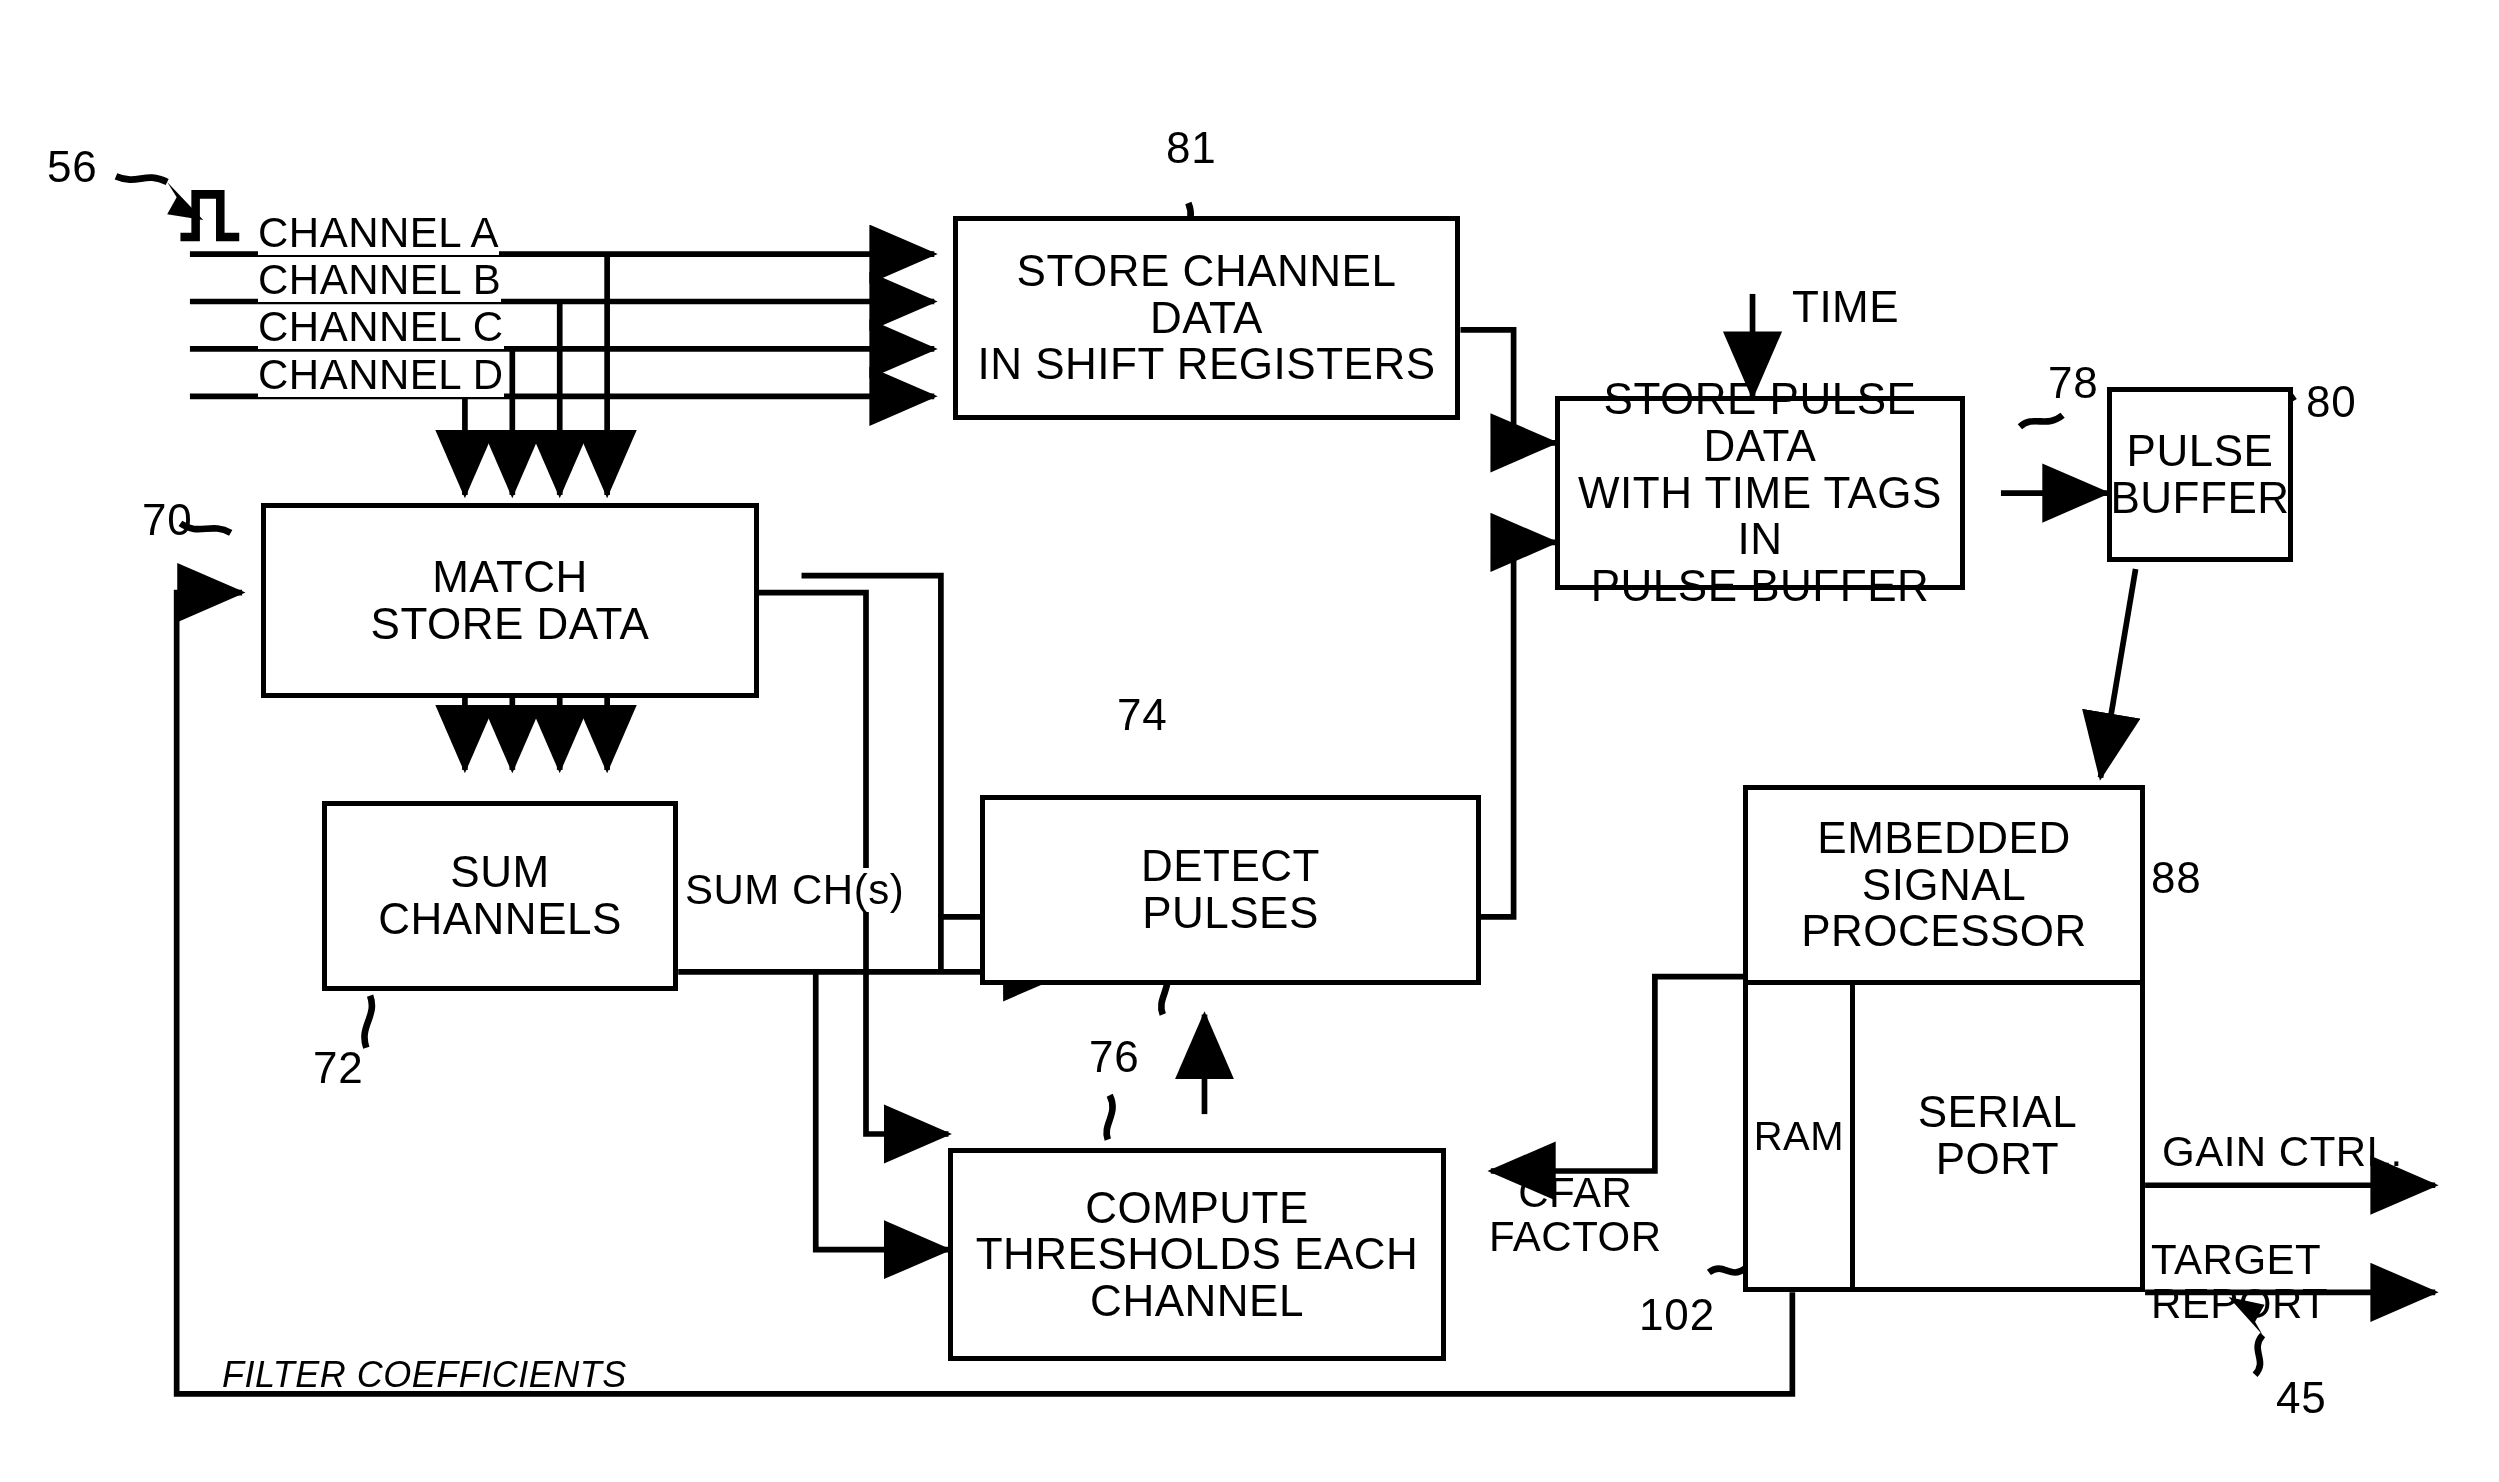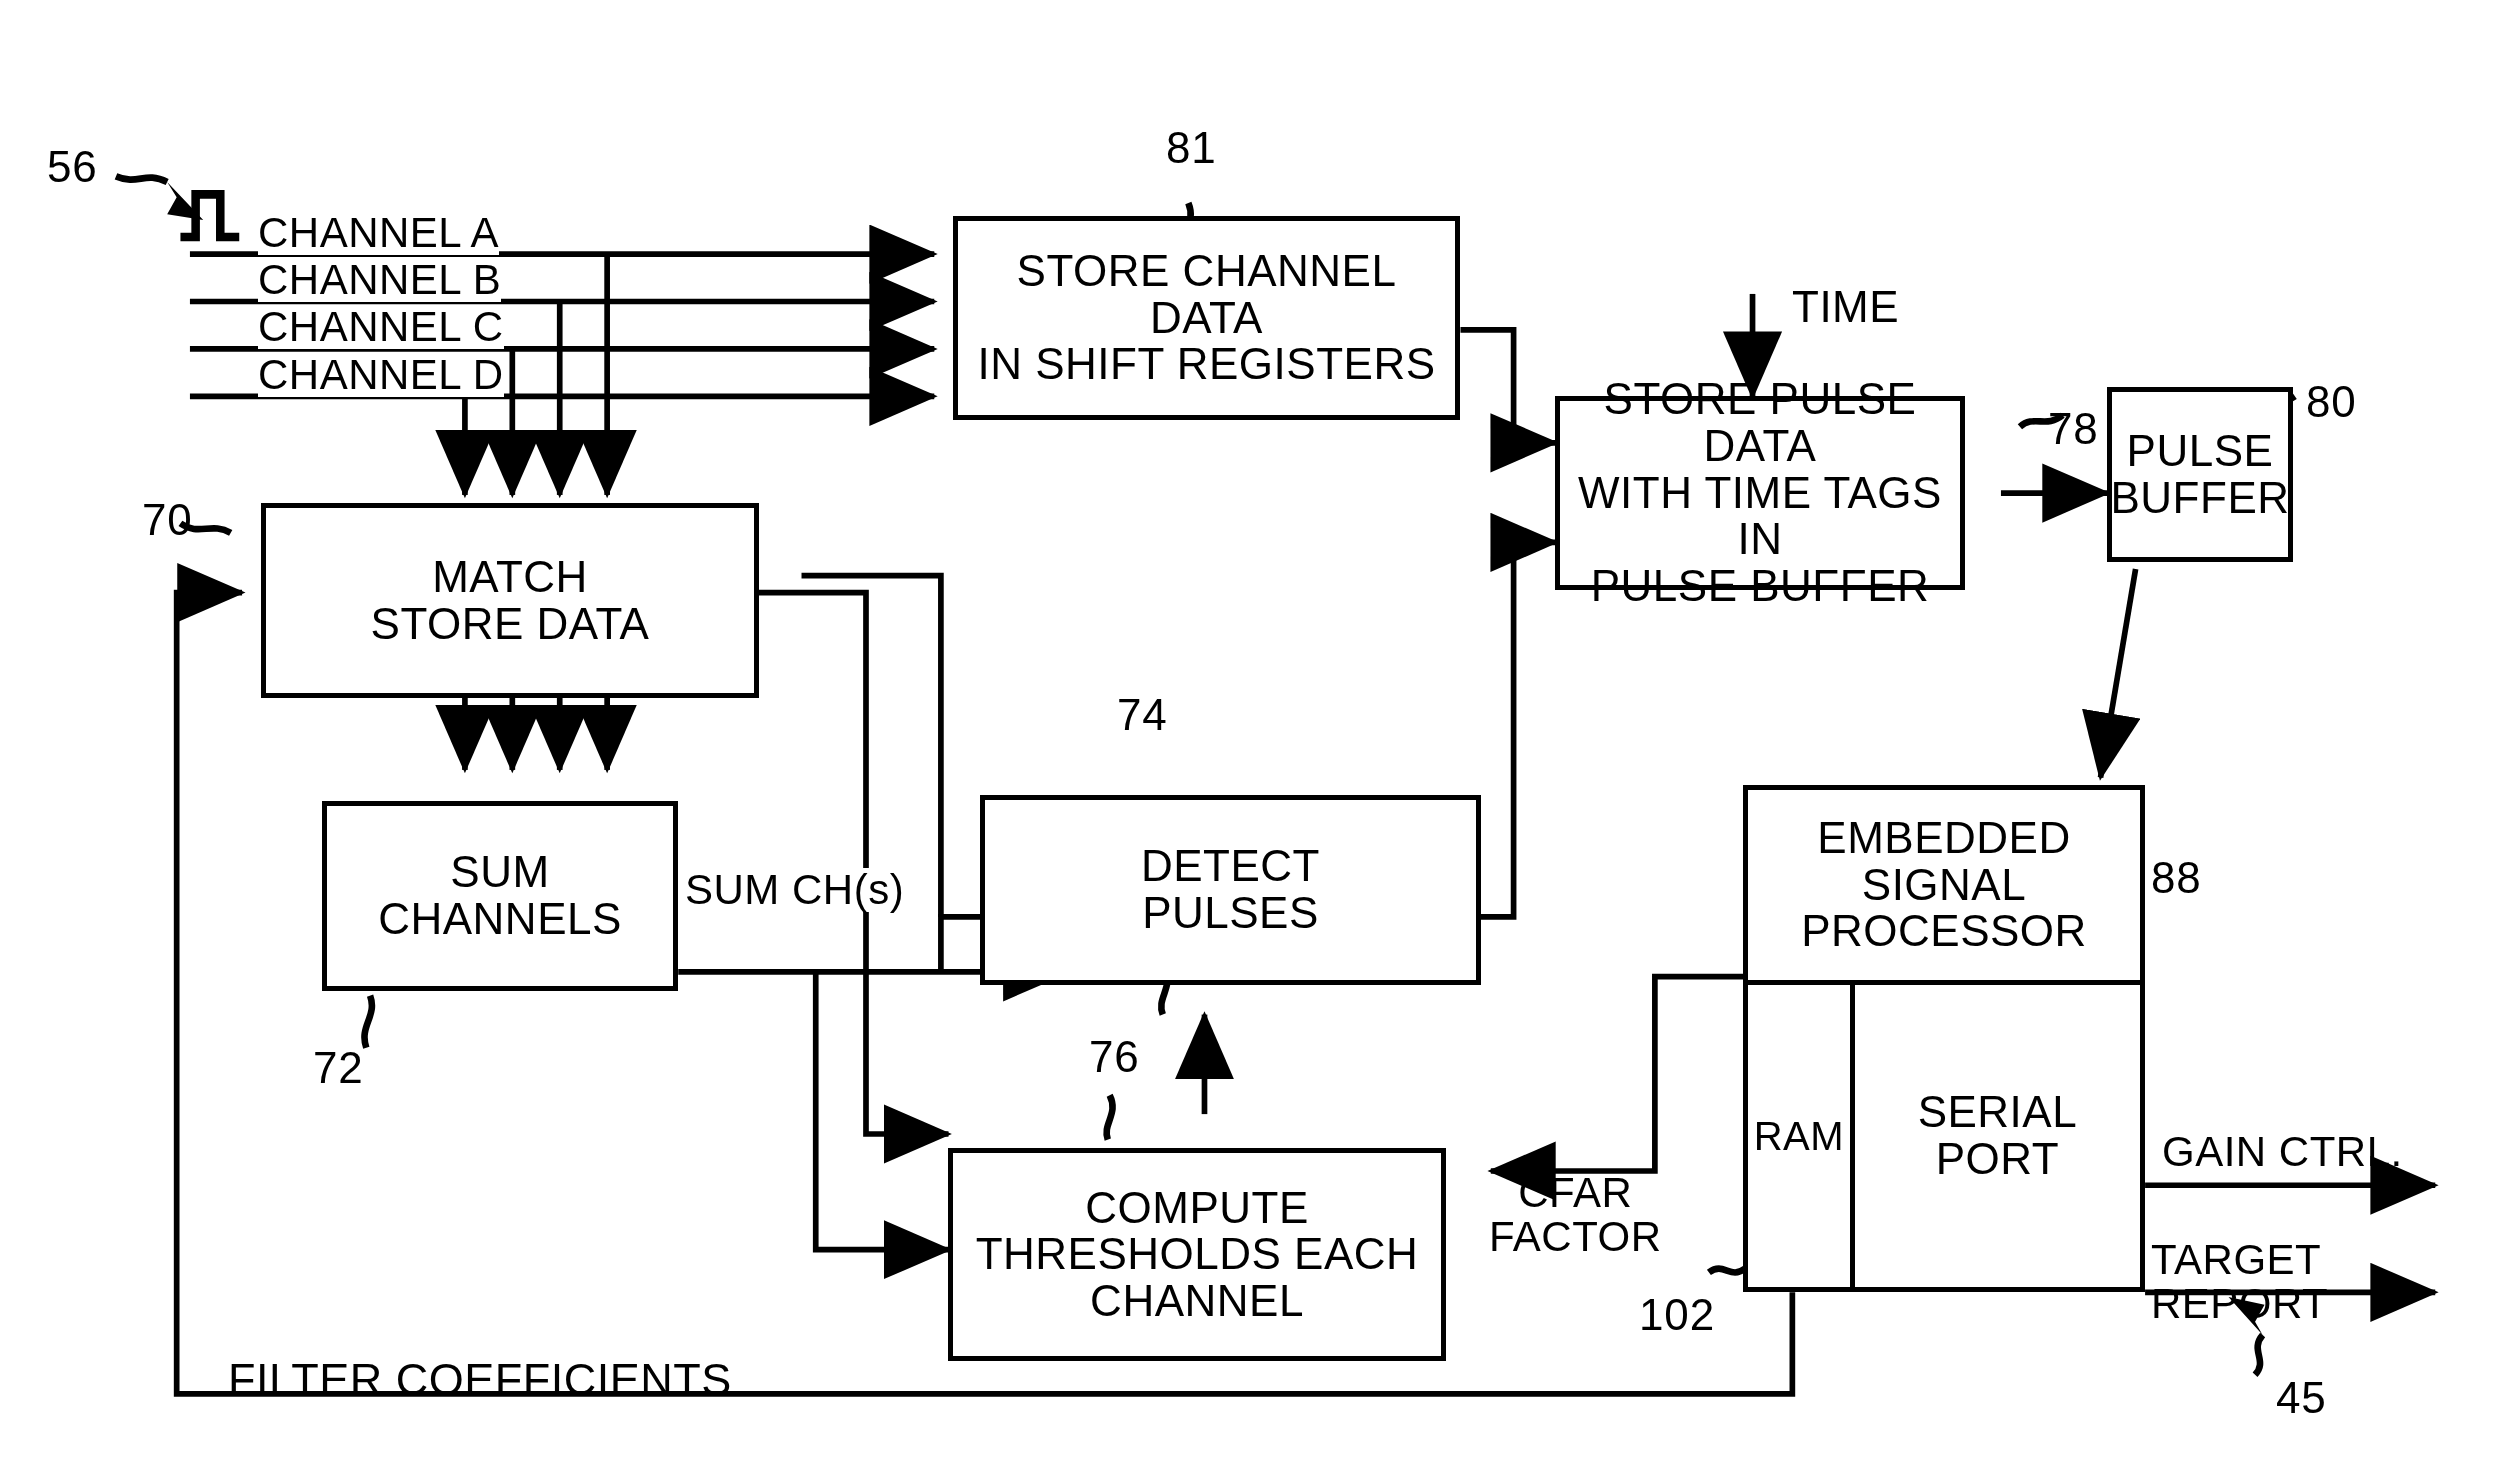--- a/index.html
+++ b/index.html
@@ -193,21 +193,21 @@
       <path d="M 2386 1408 L 2350 1368 L 2388 1376 L 2378 1394 Z"></path>
     </g>
 
     <g stroke="#000" stroke-width="9" fill="none">
       <path d="M 190 250 L 206 250 L 206 205 L 232 205 L 232 250 L 252 250"></path>
     </g>
   </svg>
 
   <div class="refnum" style="left:47px;  top:142px;">56</div>
   <div class="refnum" style="left:1166px;top:123px;">81</div>
-  <div class="refnum" style="left:2048px;top:358px;margin-top:46px;">78</div>
+  <div class="refnum" style="left:2048px;top:358px;">78</div>
   <div class="refnum" style="left:2306px;top:377px;">80</div>
   <div class="refnum" style="left:142px; top:495px;">70</div>
   <div class="refnum" style="left:313px; top:1043px;">72</div>
   <div class="refnum" style="left:1117px;top:690px;">74</div>
   <div class="refnum" style="left:1089px;top:1032px;">76</div>
   <div class="refnum" style="left:2151px;top:853px;">88</div>
   <div class="refnum" style="left:1639px;top:1290px;">102</div>
   <div class="refnum" style="left:2276px;top:1373px;">45</div>
 
   <div class="lbl" style="left:258px; top:211px; font-size:42px;">CHANNEL A</div>
@@ -268,20 +268,20 @@
     </div>
   </div>
 
   <div class="lbl nobg" style="left:1792px; top:284px; font-size:44px;">TIME</div>
 
   <div class="lbl" style="left:685px; top:868px; font-size:42px;">SUM CH(s)</div>
 
   <div class="lbl nobg" style="left:1489px; top:1171px; font-size:42px; text-align:center;">CFAR
 FACTOR</div>
 
-  <div class="lbl nobg" style="left:228px; top:1356px; font-size:45px;">FILTER COEFFICIENTS</div>
+  <div class="lbl nobg" style="left:222px; top:1356px; font-size:36px;font-style:italic;">FILTER COEFFICIENTS</div>
 
   <div class="lbl nobg" style="left:2162px; top:1130px; font-size:42px;">GAIN CTRL.</div>
 
   <div class="lbl nobg" style="left:2151px; top:1238px; font-size:42px;">TARGET REPORT</div>
 
 </div>
 
 
 </body></html>

